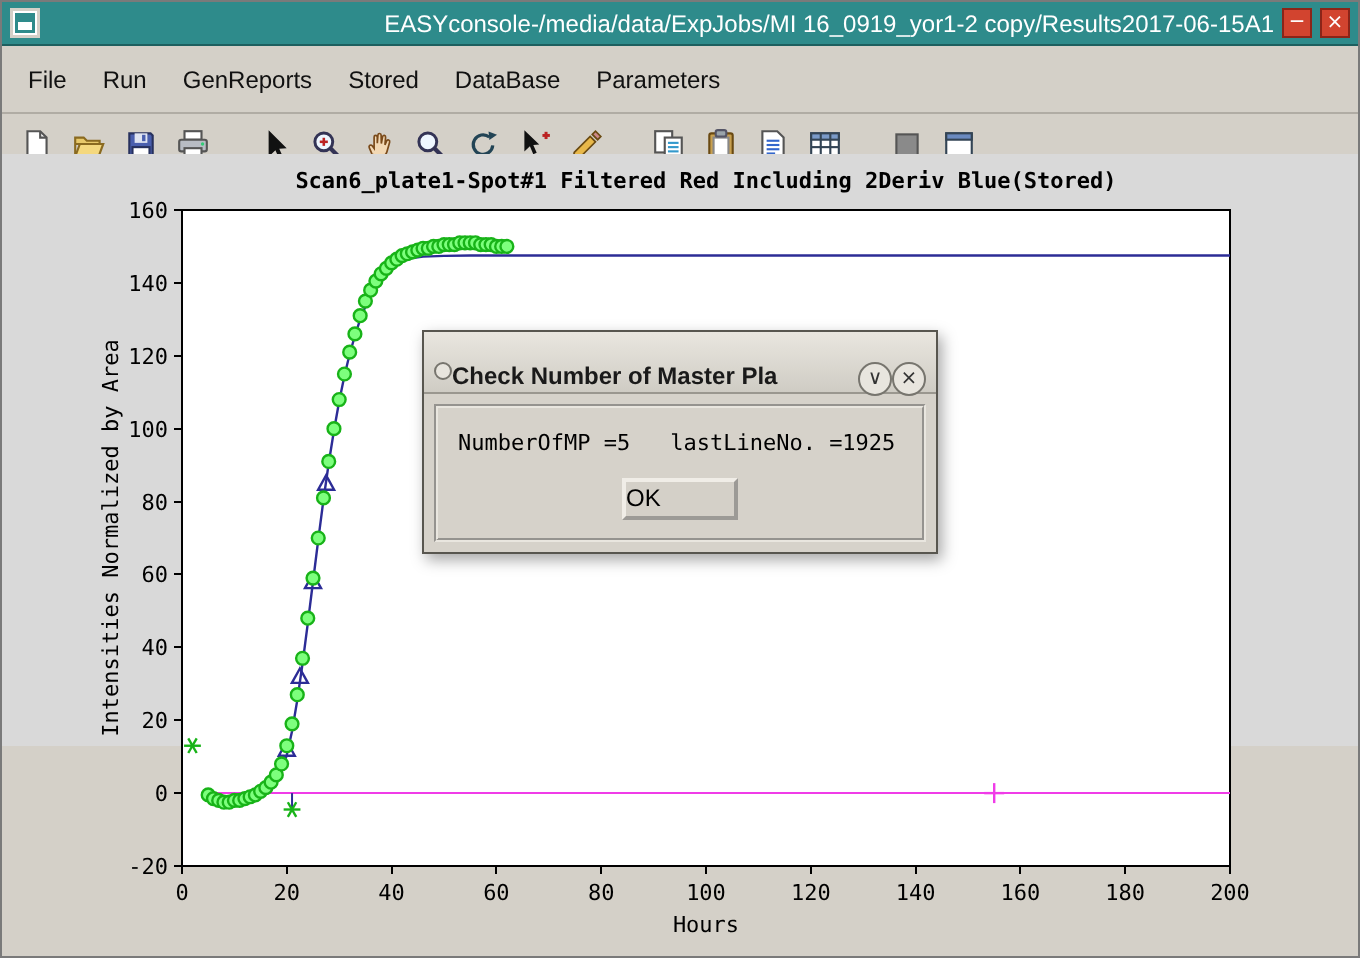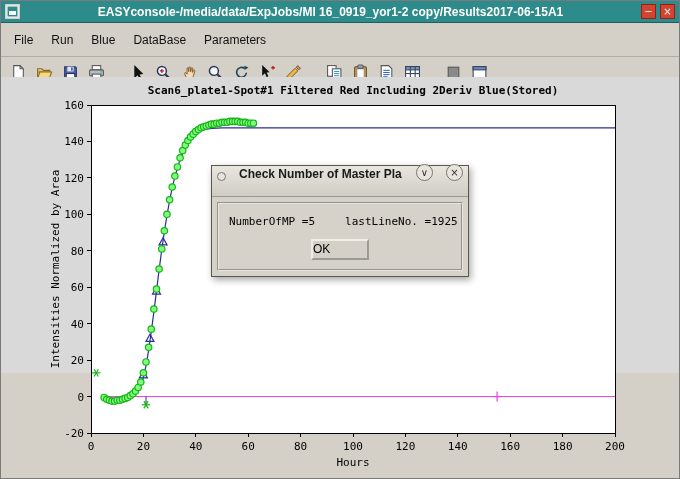--- a/index.html
+++ b/index.html
@@ -2,47 +2,47 @@
 <html><head>
 <meta charset="utf-8">
 <style>
   *{box-sizing:border-box;margin:0;padding:0}
   html,body{width:680px;height:479px;overflow:hidden}
   body{font-family:"Liberation Sans",sans-serif;background:#d4d0c8;position:relative;cursor:default;border:1px solid #7a7a7a}
 
   
   .titlebar{height:22px;background:#2e8b8b;display:flex;align-items:center;padding:0 4px;gap:4px;border-bottom:1px solid #1d5f5f}
   .app-icon{width:15px;height:15px;display:inline-flex}
-  .titlebar .title{flex:1;color:#fff;font-weight:bold;font-size:12px;text-align:center;white-space:nowrap;overflow:hidden}
+  .titlebar .title{flex:1;color:#fff;font-weight:normal;font-size:12px;text-align:right;white-space:nowrap;overflow:hidden}
   .tb-btn{width:15px;height:15px;background:#d2442f;border:1px solid #8c2418;color:#fff;
           font-family:"DejaVu Sans",sans-serif;font-size:10px;line-height:13px;text-align:center;flex:0 0 auto}
 
   
   .menubar{height:34px;display:flex;align-items:center;padding-left:4px;background:#d4d0c8;font-size:12px;border-bottom:1px solid #b0aca4}
   .menu-item{padding:3px 9px;color:#111}
 
   
   .toolbar{height:31px;display:flex;align-items:center;padding:2px 5px;gap:2px;background:#d4d0c8;border-bottom:1px solid #9a9890}
   .tb-icon{width:24px;height:24px;display:flex;align-items:center;justify-content:center;border:1px solid transparent}
   .tb-icon svg{width:17px;height:17px}
   .tb-sep{width:13px;height:24px}
 
   
   .figure{position:absolute;left:0;top:76px;width:680px;height:296px;background:#d9d9d9}
   .figure svg{display:block}
 
   
   .dialog{position:absolute;left:210px;top:164px;width:258px;background:#d6d2ca;border:1px solid #58564f;box-shadow:2px 3px 7px rgba(0,0,0,.35)}
-  .dialog-titlebar{height:24px;display:flex;align-items:flex-end;padding:15px 5px;gap:13px;background:linear-gradient(#e9e6df,#cfccc4);border-bottom:1px solid #9a978f}
+  .dialog-titlebar{height:24px;display:flex;align-items:flex-start;padding:15px 5px;gap:0;background:linear-gradient(#e9e6df,#cfccc4);border-bottom:1px solid #9a978f}
   .dialog-dot{width:9px;height:9px;border-radius:50%;border:1px solid #77756e;background:#e8e5de;flex:0 0 auto}
   .dialog-title{flex:1;font-weight:bold;font-size:12px;color:#1a1a1a;white-space:nowrap;overflow:hidden}
   .dialog-circle-btn{width:17px;height:17px;border-radius:50%;border:1px solid #77756e;background:#e8e5de;
                      font-family:"DejaVu Sans",sans-serif;font-size:10px;line-height:15px;text-align:center;color:#333;flex:0 0 auto}
   .dialog-body{margin:5px;border:2px groove #e9e6df;padding:11px 10px 9px;background:#d6d2ca}
-  .dialog-message{font-family:"DejaVu Sans Mono",monospace;font-size:11px;color:#000;display:flex;gap:30px;white-space:nowrap}
+  .dialog-message{font-family:"DejaVu Sans Mono",monospace;font-size:11px;color:#000;display:flex;gap:20px;white-space:nowrap}
   .ok-row{display:flex;justify-content:center;margin-top:11px}
   .ok-button{min-width:58px;height:21px;background:#d4d0c8;border:2px outset #f0ede7;font-family:"Liberation Sans",sans-serif;
              font-size:12px;color:#000;text-align:left;line-height:15px}
 </style>
 </head>
 <body>
 
 <div class="titlebar">
   <span class="app-icon">
     <svg viewBox="0 0 15 15">
@@ -52,21 +52,22 @@
       </svg>
   </span>
   <span class="title">EASYconsole-/media/data/ExpJobs/MI 16_0919_yor1-2 copy/Results2017-06-15A1</span>
   <span class="tb-btn">─</span>
   <span class="tb-btn">×</span>
 </div>
 
 <div class="menubar">
     <div class="menu-item">File</div>
     <div class="menu-item">Run</div>
-    <div class="menu-item">Blue</div>
+    <div class="menu-item">GenReports</div>
+    <div class="menu-item">Stored</div>
     <div class="menu-item">DataBase</div>
     <div class="menu-item">Parameters</div>
   </div>
 
 <div class="toolbar">
     <div class="tb-icon">
       <svg viewBox="0 0 16 16">
         <path d="M3.5 1.5h6l3 3v10h-9z" fill="#fff" stroke="#555"></path>
         <path d="M9.5 1.5v3h3" fill="none" stroke="#555"></path>
       </svg>

